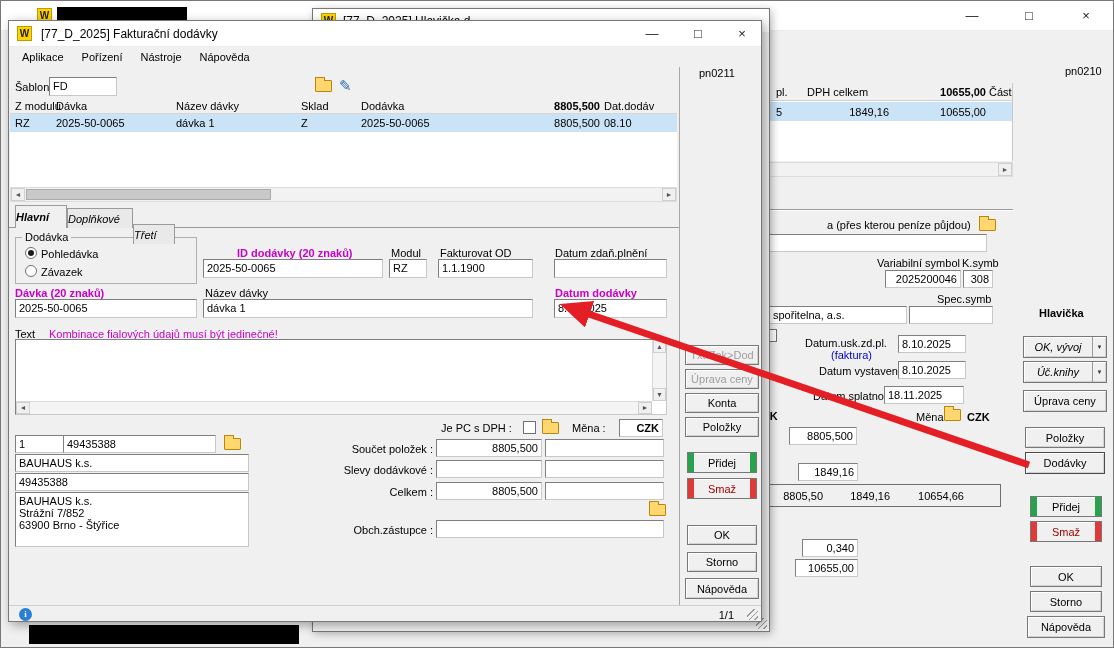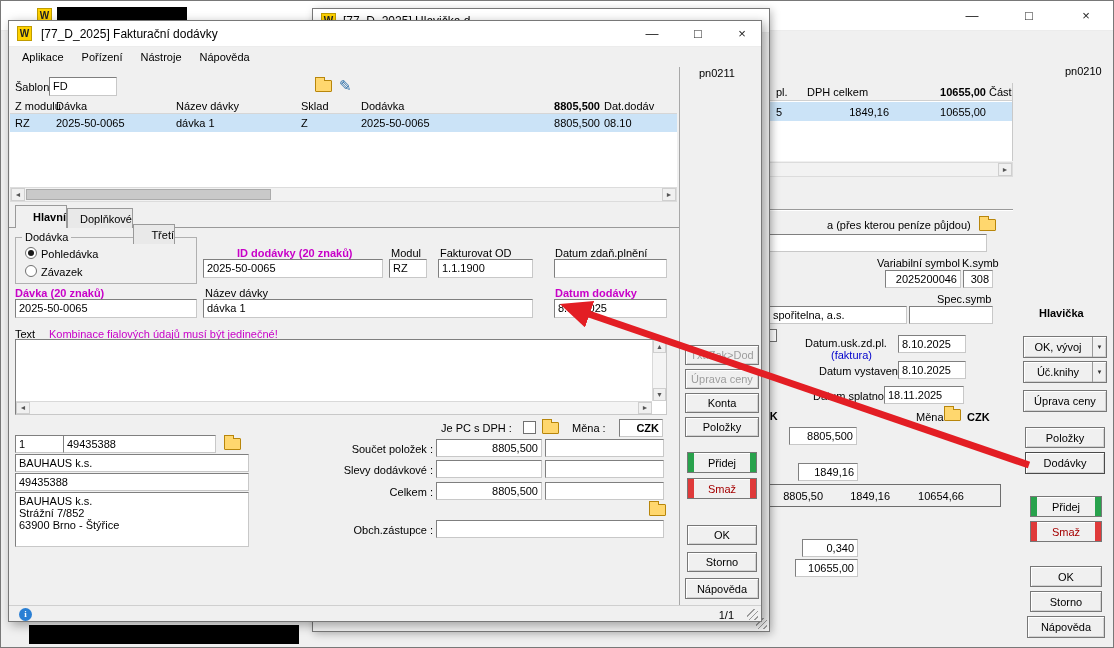--- a/index.html
+++ b/index.html
@@ -21,24 +21,24 @@
 .check{position:absolute;width:13px;height:13px;background:#fff;border:1px solid #707070;}
 .radio{position:absolute;width:12px;height:12px;border-radius:50%;background:#fff;border:1px solid #707070;}
 .radio.on::after{content:"";position:absolute;left:2px;top:2px;width:6px;height:6px;border-radius:50%;background:#1a1a1a;}
 .folder{position:absolute;width:17px;height:12px;background:#ffd76e;border:1px solid #b8860b;border-radius:1px;cursor:pointer;}
 .folder::before{content:"";position:absolute;left:-1px;top:-4px;width:8px;height:3px;background:#ffd76e;border:1px solid #b8860b;border-bottom:none;}
 .pencil{position:absolute;font-size:15px;color:#2d6fa8;cursor:pointer;line-height:15px;}
 .btn{position:absolute;background:#f0f0f0;border:1px solid #777;box-shadow:inset 1px 1px 0 #fff,inset -1px -1px 0 #d2d2d2;display:flex;align-items:center;justify-content:center;white-space:nowrap;cursor:pointer;}
 .btn.disabled{color:#9d9d9d;cursor:default;}
 .btn.green{box-shadow:inset 6px 0 0 #28a24c,inset -6px 0 0 #28a24c,inset 0 1px 0 #fff;}
 .btn.red{box-shadow:inset 6px 0 0 #df3a3a,inset -6px 0 0 #df3a3a,inset 0 1px 0 #fff;color:#a50000;}
-.btn.drop{justify-content:space-between;padding:0;}
+.btn.drop{justify-content:space-between;padding:0;font-style:italic;}
 .dlabel{flex:1;text-align:center;}
 .darrow{width:14px;align-self:stretch;display:flex;align-items:center;justify-content:center;border-left:1px solid #9a9a9a;font-size:6px;color:#333;}
-.tab{position:absolute;background:#e9e9e9;border:1px solid #9a9a9a;border-bottom:none;display:flex;align-items:center;justify-content:flex-end;z-index:2;}
+.tab{position:absolute;background:#e9e9e9;border:1px solid #9a9a9a;border-bottom:none;display:flex;align-items:center;justify-content:flex-start;z-index:2;font-style:italic;}
 .tab.active{background:#f0f0f0;font-weight:bold;}
 .group{position:absolute;border:1px solid #b0b0b0;}
 .glabel{position:absolute;top:-6px;left:6px;background:#f0f0f0;padding:0 3px;line-height:11px;}
 .sbtn{position:absolute;width:14px;height:13px;display:flex;align-items:center;justify-content:center;font-size:7px;color:#555;background:#f0f0f0;border:1px solid #cfcfcf;cursor:pointer;}
 .scrollbar{position:absolute;background:#f2f2f2;border:1px solid #dcdcdc;}
 .thumb{position:absolute;background:#c9c9c9;border:1px solid #ababab;}
 .hsep{position:absolute;height:2px;border-top:1px solid #9a9a9a;border-bottom:1px solid #fff;}
 .redacted{position:absolute;background:#000;}
 .grip{position:absolute;width:11px;height:11px;background:linear-gradient(135deg,transparent 0 30%,#9a9a9a 30% 37%,transparent 37% 55%,#9a9a9a 55% 62%,transparent 62% 80%,#9a9a9a 80% 87%,transparent 87%);cursor:nwse-resize;}
 .info{position:absolute;width:13px;height:13px;border-radius:50%;background:#2a7fd4;color:#fff;font-size:9px;font-weight:bold;text-align:center;line-height:13px;font-family:"Liberation Serif",serif;}

